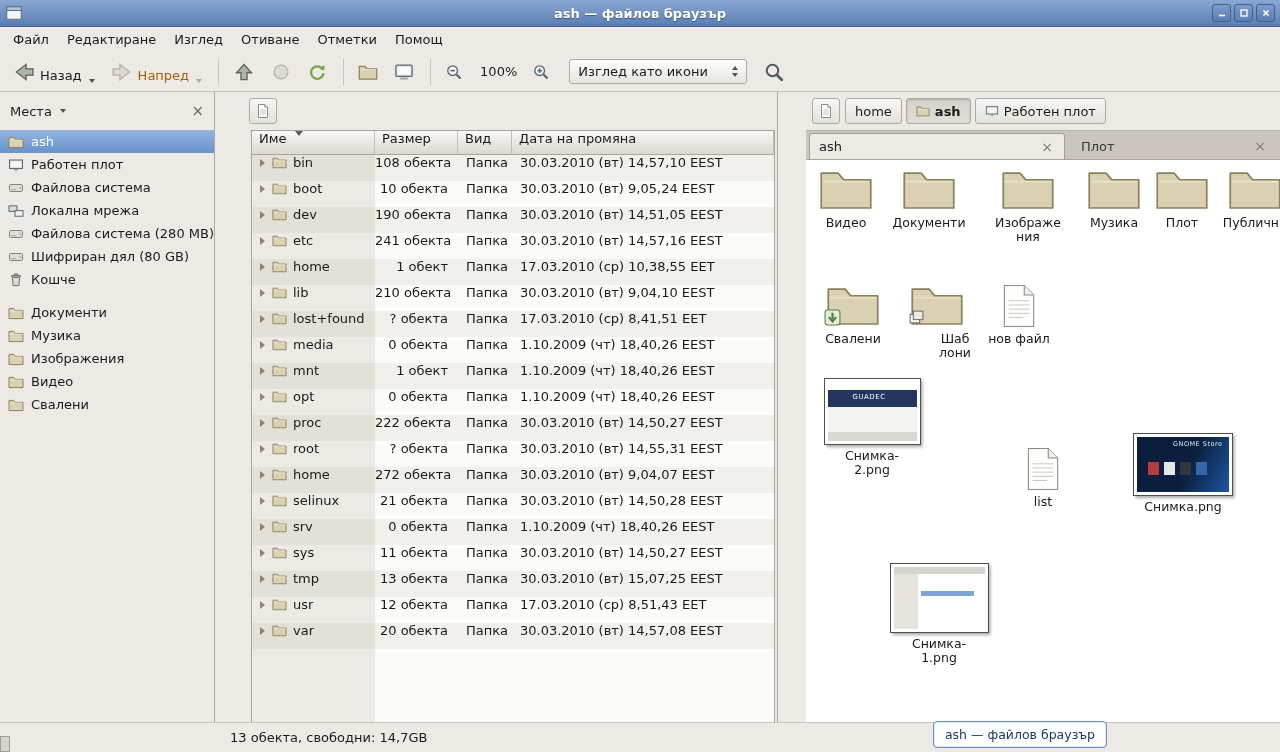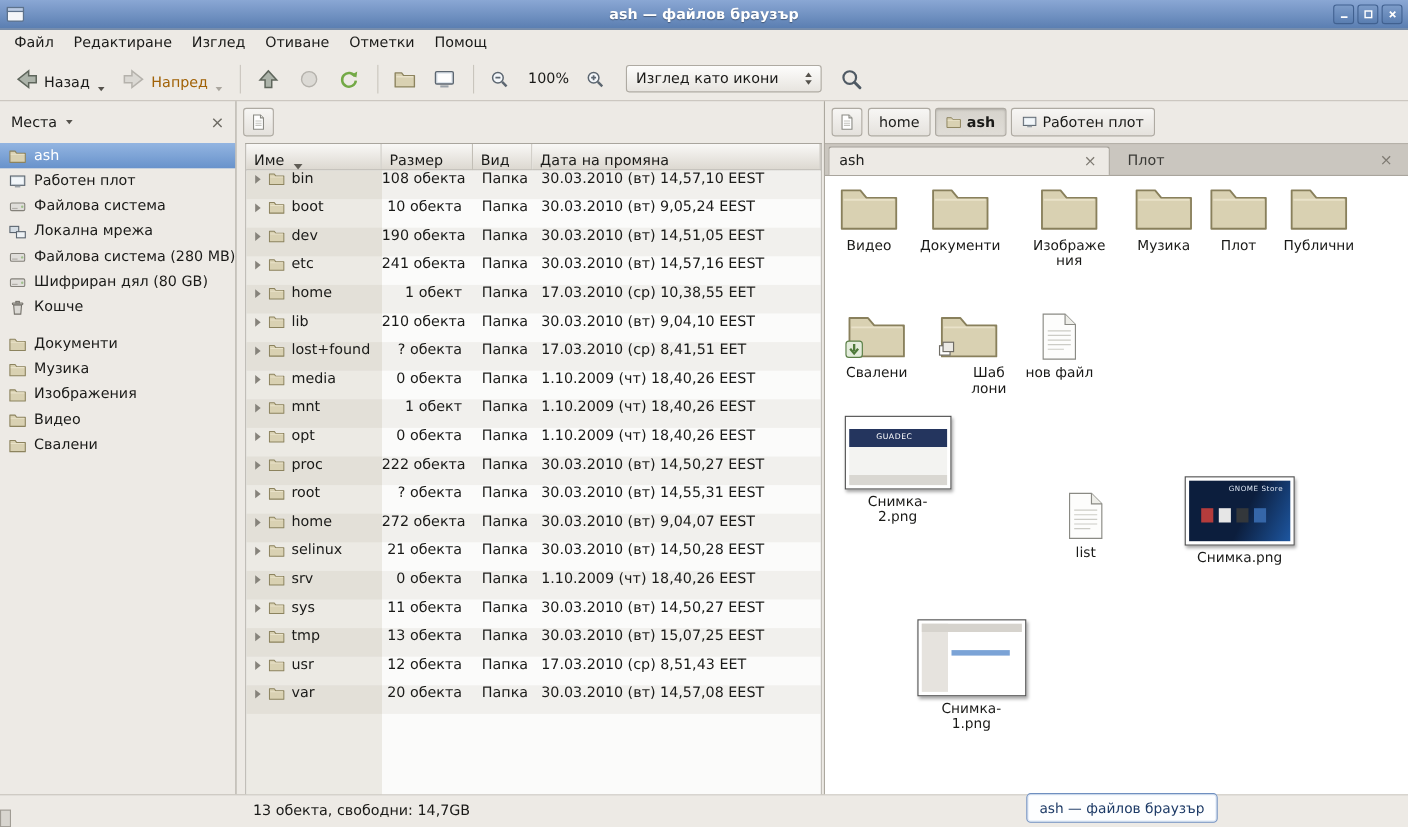--- a/index.html
+++ b/index.html
@@ -30,38 +30,38 @@
   .drop-tri{width:0;height:0;border-left:3.5px solid transparent;border-right:3.5px solid transparent;border-top:4px solid #55524c;margin-left:2px;}
   .tb-btn.disabled .drop-tri{border-top-color:#aaa69e;}
   .zoom-label{padding:0 8px;}
   .combo{display:flex;align-items:center;border:1px solid #aeaaa2;background:linear-gradient(#fdfdfc,#e7e4df);
     border-radius:3px;padding:4px 8px;margin-left:10px;min-width:160px;justify-content:space-between;}
   .spin{display:flex;flex-direction:column;gap:3px;margin-left:14px;}
   .spin .u{width:0;height:0;border-left:3.5px solid transparent;border-right:3.5px solid transparent;border-bottom:4.5px solid #55524c;}
   .spin .d{width:0;height:0;border-left:3.5px solid transparent;border-right:3.5px solid transparent;border-top:4.5px solid #55524c;}
 
   
-  .main{flex:1;display:flex;min-height:0;}
+  .main{flex:1;display:flex;min-height:0;gap:28px;}
   .sidebar{width:215px;min-width:215px;border-right:1px solid #aca89f;display:flex;flex-direction:column;box-sizing:border-box;}
   .sidebar-header{height:38px;display:flex;align-items:center;padding:0 10px;gap:6px;flex:none;}
   .sidebar-close{margin-left:auto;color:#6e6b64;font-size:15px;line-height:1;}
   .sidebar-list{flex:1;overflow:hidden;}
   .side-item{height:23px;display:flex;align-items:center;gap:7px;padding-left:8px;white-space:nowrap;}
   .side-item.selected{background:linear-gradient(#93b5e1,#6892cb);color:#fff;}
   .side-sep{height:10px;}
 
   
   .pane-left{width:535px;min-width:535px;display:flex;flex-direction:column;border-right:1px solid #aca89f;box-sizing:border-box;}
   .pane-toolbar{height:38px;display:flex;align-items:center;padding:0 6px;flex:none;}
   .small-btn{width:28px;height:26px;border:1px solid #aeaaa2;border-radius:3px;background:linear-gradient(#f7f6f4,#e4e1dc);
     display:flex;align-items:center;justify-content:center;box-sizing:border-box;}
   .listview{flex:1;margin:0 2px 0 8px;border:1px solid #a9a59d;border-bottom:none;display:flex;flex-direction:column;min-height:0;background:#fff;}
   .lv-header{height:24px;display:flex;flex:none;}
   .lv-h{box-sizing:border-box;padding:0 7px;background:linear-gradient(#f9f8f6,#dcd8d0);border-right:1px solid #c2beb6;
-    border-bottom:1px solid #aaa69e;display:flex;align-items:flex-end;gap:8px;white-space:nowrap;}
+    border-bottom:1px solid #aaa69e;display:flex;align-items:flex-start;gap:8px;white-space:nowrap;}
   .sort-arrow{width:0;height:0;border-left:4px solid transparent;border-right:4px solid transparent;border-top:5px solid #5f5c55;}
   .lv-body{flex:1;position:relative;overflow:hidden;background:linear-gradient(90deg,#ECEAE4 0 123px,#FBFBFA 123px);}
   .lv-row{height:26px;display:flex;align-items:flex-start;}
   .lv-row.dark{background:rgba(80,70,40,.06);}
   .lv-cell{box-sizing:border-box;white-space:nowrap;}
   .c-name{width:123px;display:flex;align-items:center;overflow:hidden;}
   .expander{width:0;height:0;border-top:4.5px solid transparent;border-bottom:4.5px solid transparent;border-left:5.5px solid #86837b;margin:0 7px 0 8px;flex:none;}
   .c-name .icon{margin-right:6px;flex:none;}
   .c-size{width:83px;text-align:right;padding-right:10px;}
   .c-kind{width:54px;padding-left:8px;}

